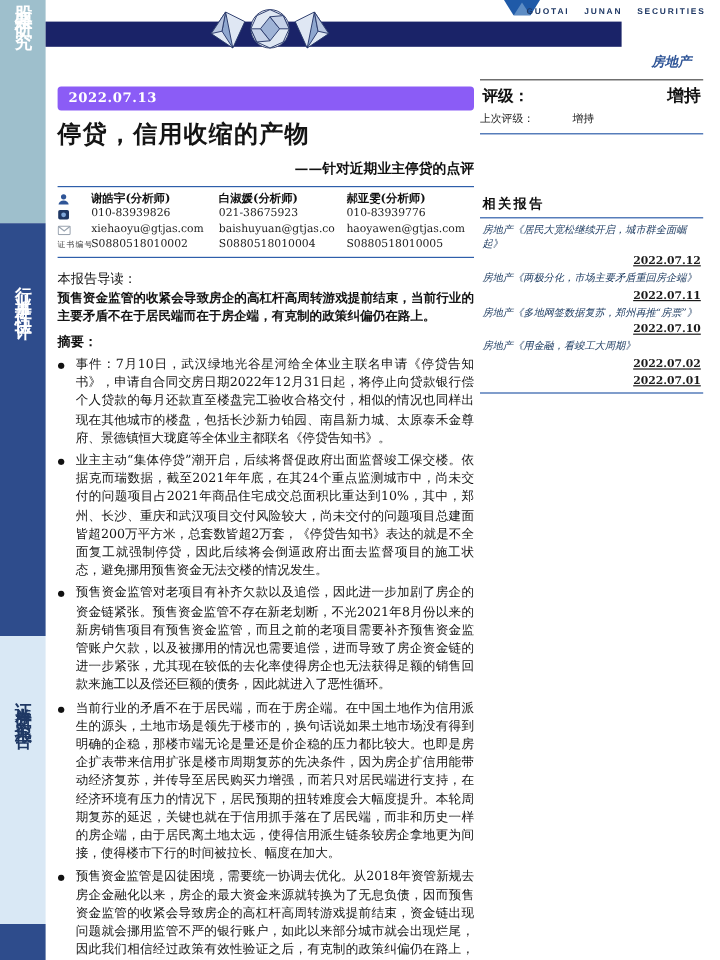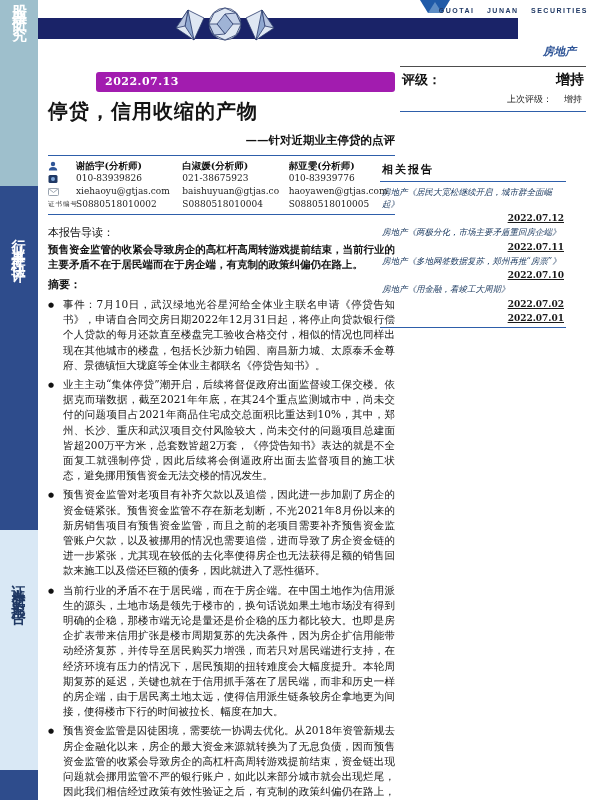--- a/index.html
+++ b/index.html
@@ -26,38 +26,38 @@
   .brandmark{position:absolute;right:148px;top:0;width:34px;height:13px;}
   .indtag{position:absolute;right:24px;top:44px;font-size:11px;font-weight:bold;
           font-style:italic;color:#2F5597;}
 
   
   .rating{position:absolute;left:400px;top:66px;width:186px;}
   .r-row{display:flex;justify-content:space-between;align-items:baseline;
          border-top:1px solid #4d4d4d;padding:4px 2px 0 2px;}
   .r-label{font-size:13px;font-weight:bold;color:#111;}
   .r-value{font-size:14px;font-weight:bold;color:#111;}
-  .r-prev{display:flex;justify-content:flex-end;gap:12px;font-size:9px;color:#222;
+  .r-prev{display:flex;gap:32px;font-size:9px;color:#222;
           padding:4px 4px 5px 0;border-bottom:1.5px solid #2E5EAA;font-family:Liberation Serif, serif;}
 
   
-  .related{position:absolute;left:380px;top:162px;width:186px;}
+  .related{position:absolute;left:400px;top:162px;width:186px;}
   .rel-h{font-size:11px;font-weight:bold;color:#111;letter-spacing:2px;
          padding:0 0 4px 2px;border-bottom:1.5px solid #2E5EAA;margin-bottom:5px;}
   .rep-title{font-size:8.5px;font-style:italic;color:#17365D;line-height:11.5px;
              padding-left:2px;}
   .rep-date{font-size:9px;font-weight:bold;color:#1a1a1a;text-align:right;
             margin:3px 2px 4px 0;text-decoration:underline;}
   .rel-end{border-bottom:1.5px solid #2E5EAA;margin-top:2px;}
 
   
   .main{position:absolute;left:48px;top:72px;width:347px;}
-  .datebar{height:20px;background:#a21caf;border-radius:3px;color:#fff;
+  .datebar{height:20px;background:#8b5cf6;border-radius:3px;color:#fff;
            font-size:11px;font-weight:bold;line-height:20px;padding-left:9px;
-           letter-spacing:0.5px;margin-left:48px;}
+           letter-spacing:0.5px;}
   .title{margin-top:6px;font-size:20px;font-weight:bold;color:#141414;letter-spacing:1px;}
   .subtitle{text-align:right;font-size:11.5px;font-weight:bold;color:#111;margin-top:8px;}
 
   .antable{margin-top:7px;display:flex;border-top:1.2px solid #2E5EAA;
            border-bottom:1.2px solid #2E5EAA;padding:3px 0;}
   .icon-col{width:28px;display:flex;flex-direction:column;}
   .icon-col span{height:13px;display:flex;align-items:center;}
   .cert-lab{font-size:6.5px;color:#333;white-space:nowrap;letter-spacing:1px;text-align:right;}
   .an-col{flex:1;display:flex;flex-direction:column;padding-right:2px;}
   .an-col div{height:13px;line-height:13px;white-space:nowrap;overflow:hidden;}

